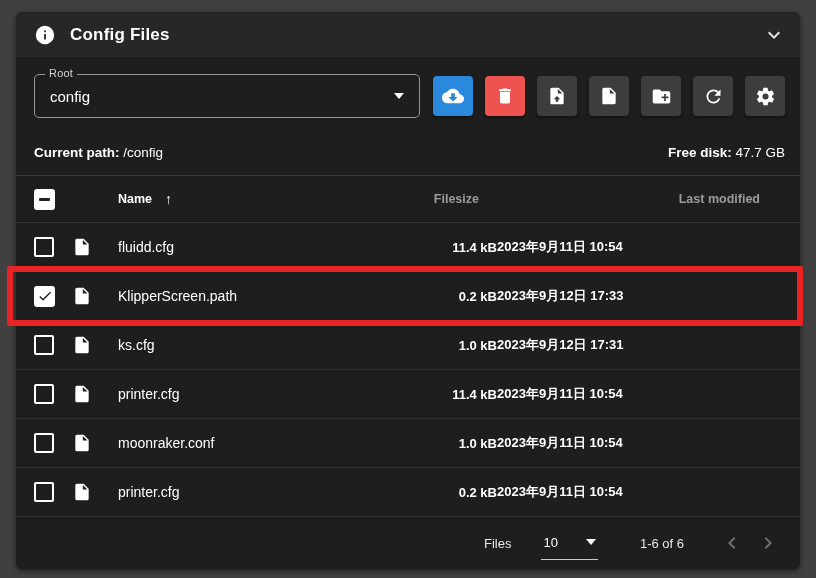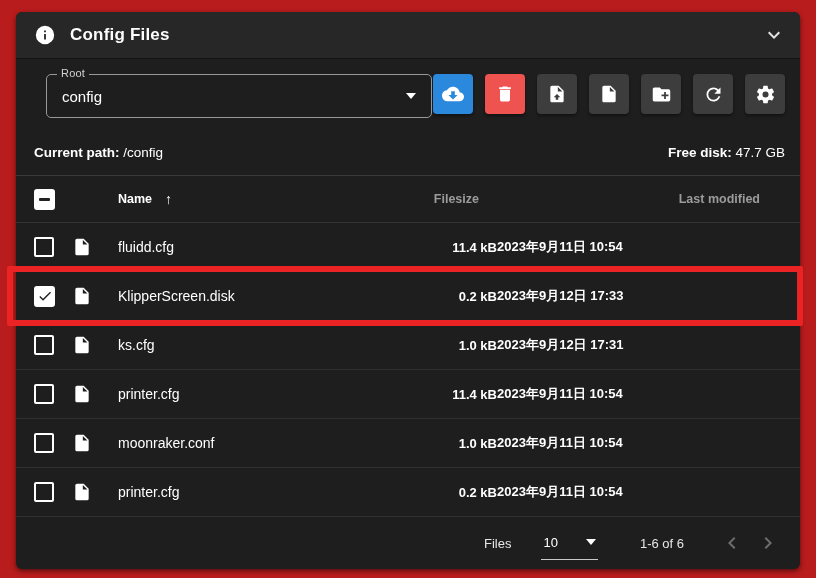--- a/index.html
+++ b/index.html
@@ -1,39 +1,39 @@
 <!DOCTYPE html>
 <html style="--annot: #ea2424;"><head>
 <meta charset="utf-8">
 <style>
   html,body{margin:0;padding:0;}
   body{
     width:816px;height:578px;background:#121212;
     font-family:"Liberation Sans",sans-serif;
     -webkit-font-smoothing:antialiased;overflow:hidden;
   }
-  .page{position:relative;width:816px;height:578px;background:#b91c1c;}
+  .page{position:relative;width:816px;height:578px;background:#404040;}
   .card{
     position:absolute;left:16px;top:12px;width:784px;
     background:#1e1e1e;border-radius:6px;
     box-shadow:0 2px 5px rgba(0,0,0,.55);
   }
   
   .panel-header{
     height:46px;background:#272727;border-radius:6px 6px 0 0;
     display:flex;align-items:center;padding:0 14px 0 18px;
     border-bottom:1px solid #141414;cursor:pointer;
   }
   .info-icon{width:22px;height:22px;display:flex;}
   .info-icon svg{width:22px;height:22px;fill:#ffffff;}
   .panel-title{font-size:17px;font-weight:600;color:#fdfdfd;margin-left:14px;flex:1;letter-spacing:.2px;}
   .collapse-icon{width:24px;height:24px;display:flex;}
   .collapse-icon svg{width:24px;height:24px;fill:#e3e3e3;}
   
-  .toolbar{display:flex;padding:15px 15px 0 30px;}
+  .toolbar{display:flex;align-items:center;padding:15px 15px 0 18px;}
   .root-select{
     position:relative;width:386px;height:44px;border:1px solid #989898;
     border-radius:5px;display:flex;align-items:center;
     padding:0 15px;box-sizing:border-box;cursor:pointer;background:transparent;
   }
   .root-label{
     position:absolute;top:-8px;left:10px;background:#1e1e1e;
     padding:0 4px;font-size:11px;color:#d2d2d2;letter-spacing:.2px;
   }
   .root-value{font-size:15px;color:#ffffff;flex:1;}
@@ -232,21 +232,21 @@
     <span class="checkbox">
       <svg viewBox="0 0 24 24">
               <path d="M21,7L9,19L3.5,13.5L4.91,12.09L9,16.17L19.59,5.59L21,7Z"></path>
             </svg>
     </span>
     <span class="file-icon">
       <svg viewBox="0 0 24 24">
               <path d="M13,9V3.5L18.5,9M6,2C4.89,2 4,2.89 4,4V20A2,2 0 0,0 6,22H18A2,2 0 0,0 20,20V8L14,2H6Z"></path>
             </svg>
     </span>
-    <span class="cell name">KlipperScreen.disk</span>
+    <span class="cell name">KlipperScreen.path</span>
     <span class="cell size">0.2 kB</span>
     <span class="cell mod">2023年9月12日 17:33</span>
   </div>
         <div class="trow row-grid">
     <span class="checkbox">
       
     </span>
     <span class="file-icon">
       <svg viewBox="0 0 24 24">
               <path d="M13,9V3.5L18.5,9M6,2C4.89,2 4,2.89 4,4V20A2,2 0 0,0 6,22H18A2,2 0 0,0 20,20V8L14,2H6Z"></path>

